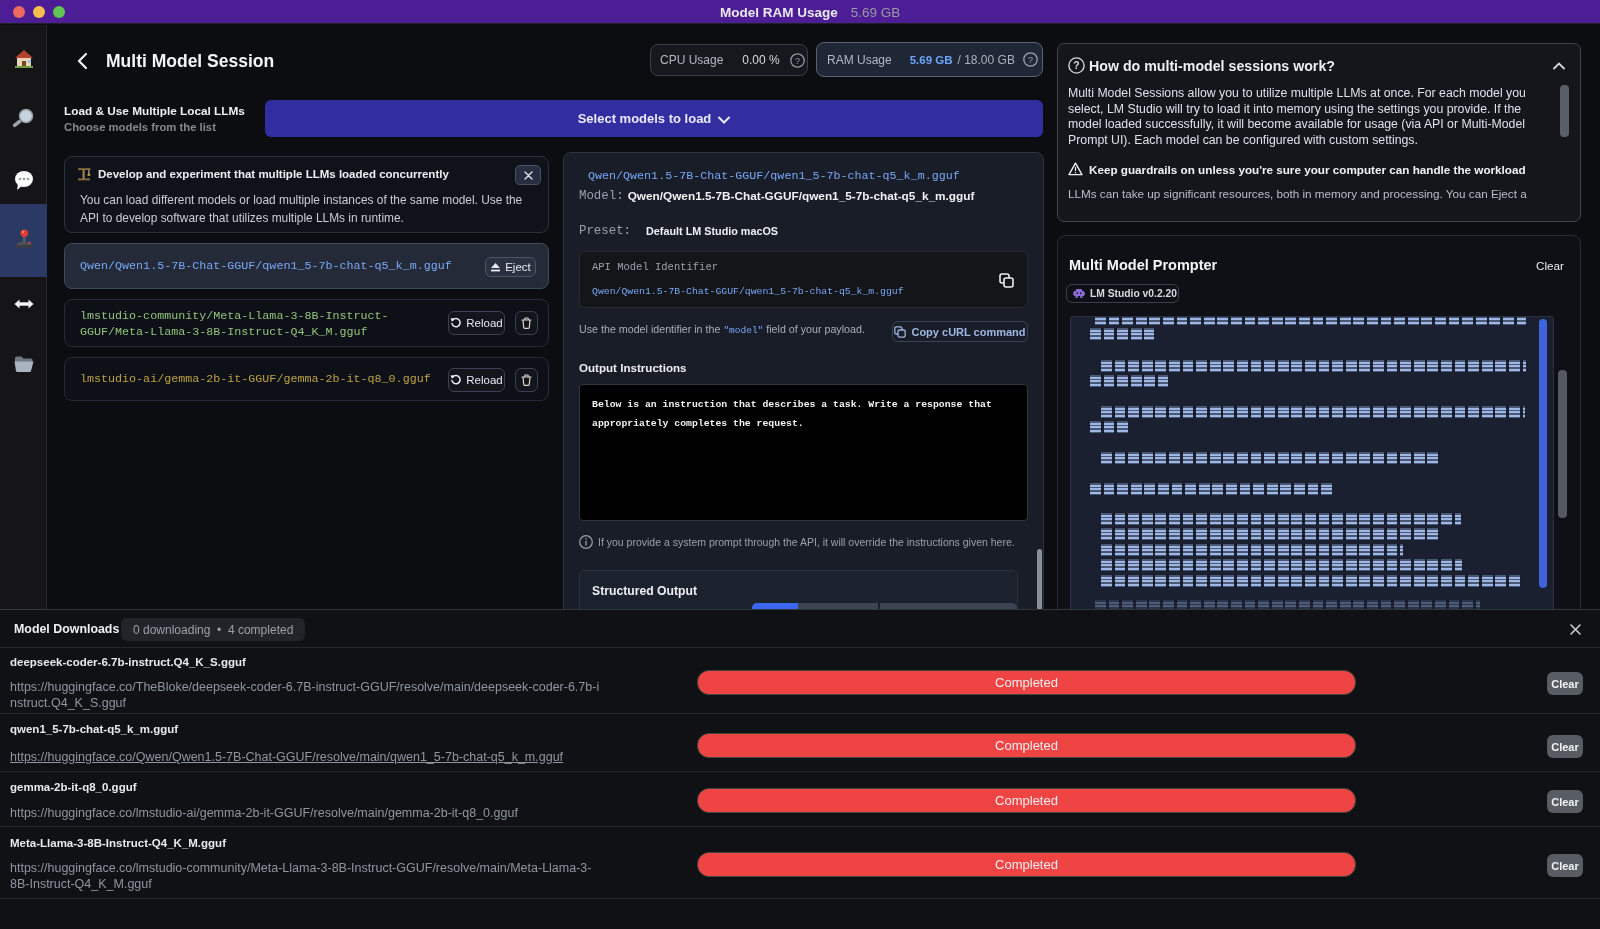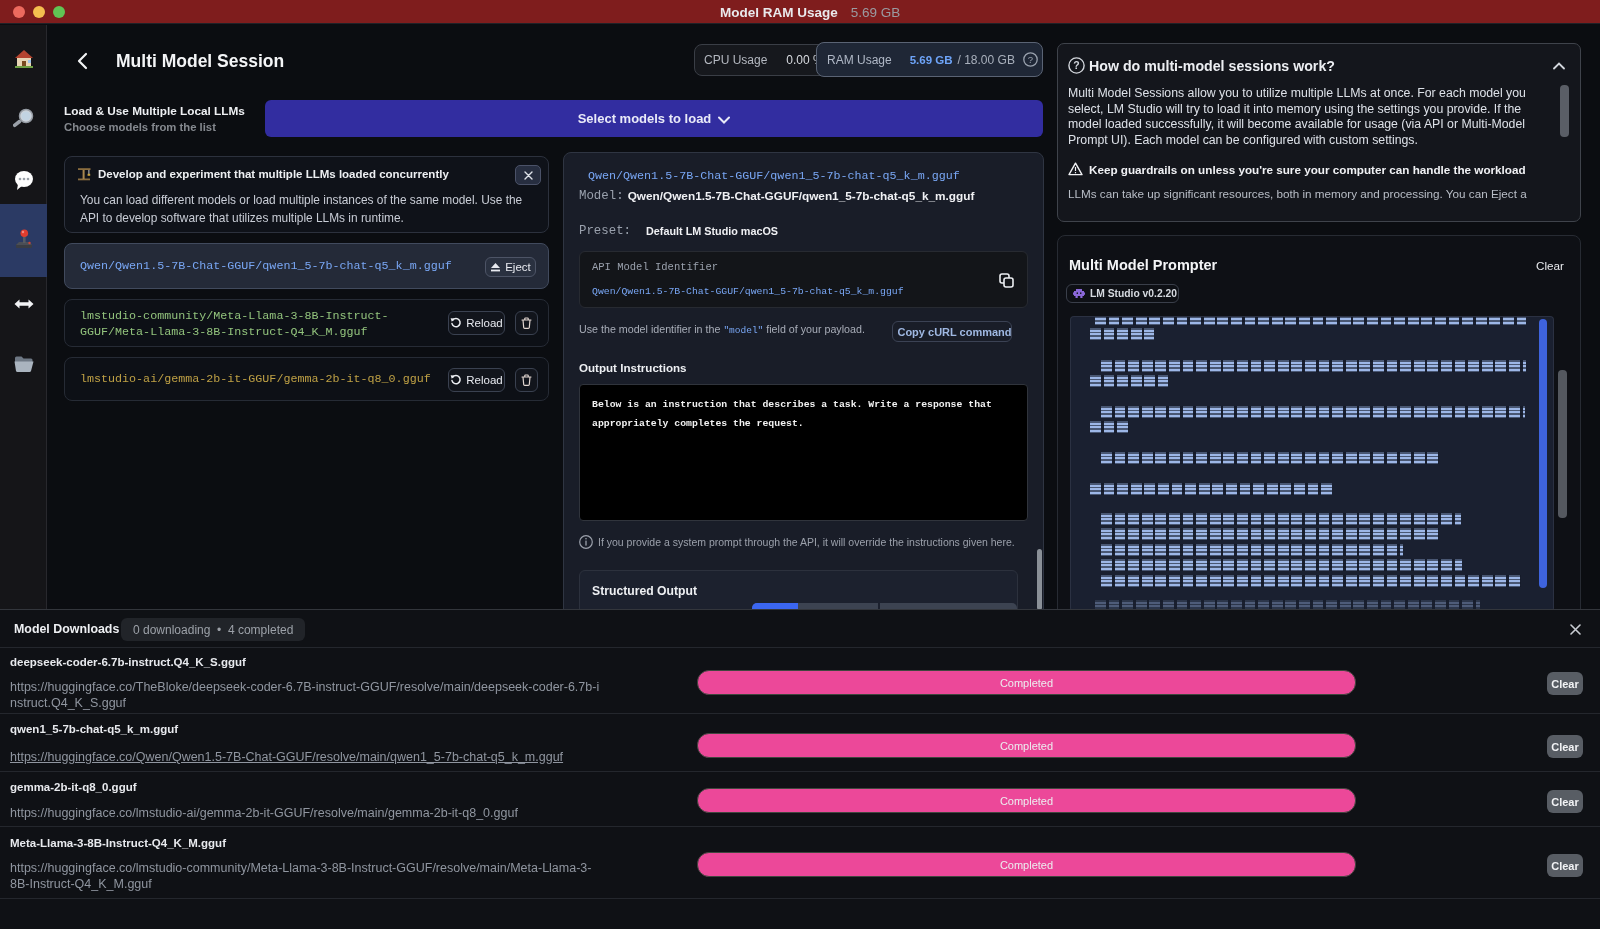--- a/index.html
+++ b/index.html
@@ -4,21 +4,21 @@
 <style>
 * { margin:0; padding:0; box-sizing:border-box; }
 html,body { width:1600px; height:929px; background:#0b0d11; overflow:hidden; }
 body { font-family:"Liberation Sans", sans-serif; position:relative; }
 .abs { position:absolute; }
 .mono { font-family:"Liberation Mono", monospace; }
 .flex { display:flex; align-items:center; }
 svg { display:block; }
 
 
-#titlebar { left:0; top:0; width:1600px; height:24px; background:#7f1d1d; border-bottom:1px solid #202127; }
+#titlebar { left:0; top:0; width:1600px; height:24px; background:#4c1d95; border-bottom:1px solid #202127; }
 .tl { position:absolute; top:6px; width:12px; height:12px; border-radius:50%; }
 
 
 #sidebar { left:0; top:25px; width:47px; height:904px; background:#151518; border-right:1px solid #28282d; }
 .sideicon { position:absolute; left:0; width:47px; height:46px; display:flex; align-items:center; justify-content:center; }
 #side-active { position:absolute; left:0; top:179px; width:47px; height:73px; background:#2b3a64; }
 
 
 #cpu-box { left:650px; top:44px; width:158px; height:32px; background:#16181d; border:1px solid #3a3e46; border-radius:8px; }
 #ram-box { left:816px; top:42px; width:227px; height:35px; background:#1f2736; border:1.5px solid #5a6374; border-radius:8px; }
@@ -35,21 +35,21 @@
 #prompter { left:1057px; top:235px; width:524px; height:390px; background:#0e1015; border:1px solid #272b33; }
 #chatbox { left:1070px; top:316px; width:484px; height:300px; background:#1a2030; border:1px solid #2b3142; border-top-left-radius:4px; border-top-right-radius:4px; border-bottom:none; }
 
 .btn-dark { position:absolute; background:#1d222c; border:1px solid #3a4150; border-radius:6px; color:#e8eaf0; font-size:11.5px; display:flex; align-items:center; justify-content:center; gap:4px; }
 
 
 #downloads { left:0; top:609px; width:1600px; height:320px; background:#0f1115; border-top:1px solid #33363c; z-index:50; }
 .dlsep { position:absolute; left:0; width:1600px; height:1px; background:#24272d; }
 .dlname { position:absolute; left:10px; color:#e8eaee; font-size:11.5px; font-weight:bold; white-space:nowrap; }
 .dlurl { position:absolute; left:10px; color:#9096a0; font-size:12.5px; line-height:15.5px; }
-.dlbar { position:absolute; left:697px; width:659px; height:25px; background:#ec4899; border:1px solid #41463f; border-radius:12px; color:#eceef0; font-size:11px; display:flex; align-items:center; justify-content:center; }
+.dlbar { position:absolute; left:697px; width:659px; height:25px; background:#ef4444; border:1px solid #41463f; border-radius:12px; color:#eceef0; font-size:13px; display:flex; align-items:center; justify-content:center; }
 .dlclear { position:absolute; left:1547px; width:36px; height:23px; background:#585d64; border-radius:6px; color:#f2f3f5; font-size:11px; font-weight:bold; display:flex; align-items:center; justify-content:center; }
 
 
 .cjk { position:absolute; height:12px; background-image:repeating-linear-gradient(0deg, rgba(17,23,37,0.6) 0 1.4px, rgba(17,23,37,0) 1.4px 3.4px), repeating-linear-gradient(90deg, #9db7e7 0 10.8px, transparent 10.8px 13.6px); }
 </style>
 </head>
 <body>
 
 <div id="titlebar" class="abs">
   <div class="tl" style="left:13px; background:#ec6a5e;"></div>
@@ -107,23 +107,23 @@
     <svg width="22" height="22" viewBox="0 0 22 22">
       <path d="M2 5 a1.5 1.5 0 0 1 1.5-1.5 h5 l2 2 h7.5 a1.5 1.5 0 0 1 1.5 1.5 v2 h-17.5 z" fill="#6e7884"></path>
       <path d="M1.5 8.5 h19 l-2.5 9.5 a1.5 1.5 0 0 1 -1.5 1 h-12 a1.5 1.5 0 0 1 -1.5 -1 z" fill="#aab4bf"></path>
     </svg>
   </div>
 </div>
 
 <svg class="abs" style="left:74px; top:52px;" width="18" height="18" viewBox="0 0 18 18">
   <path d="M12 2 L5 9 L12 16" stroke="#f2f3f5" stroke-width="2.2" fill="none" stroke-linecap="round" stroke-linejoin="round"></path>
 </svg>
-<div class="abs" style="left:116px; top:51px; font-size:17.5px; font-weight:bold; color:#f4f5f7; white-space:nowrap;">Multi Model Session</div>
-
-<div id="cpu-box" class="abs flex" style="white-space:nowrap;margin-left:44px;">
+<div class="abs" style="left:106px; top:51px; font-size:17.5px; font-weight:bold; color:#f4f5f7; white-space:nowrap;">Multi Model Session</div>
+
+<div id="cpu-box" class="abs flex" style="white-space:nowrap;">
   <span id="cpu1" style="color:#b4b8c0; font-size:12px; margin-left:9px;">CPU Usage</span>
   <span id="cpu2" style="color:#d8dbe0; font-size:12px; margin-left:19px;">0.00 %</span>
   <svg style="margin-left:10px;" width="15" height="15" viewBox="0 0 15 15">
       <circle cx="7.5" cy="7.5" r="6.7" fill="none" stroke="#9298a2" stroke-width="1.3"></circle>
       <text x="7.5" y="10.8" text-anchor="middle" font-size="9.5" fill="#9298a2" font-family="Liberation Sans">?</text>
     </svg>
 </div>
 <div id="ram-box" class="abs flex" style="white-space:nowrap;">
   <span id="ram1" style="color:#b0b8c6; font-size:12px; margin-left:10px;">RAM Usage</span>
   <span id="ram2" style="color:#6ea4f8; font-size:11.5px; font-weight:bold; margin-left:18px;">5.69 GB</span>
@@ -214,21 +214,21 @@
   </div>
   <div style="position:absolute; left:15px; top:98px; width:449px; height:57px; background:#131519; border:1px solid #272a31; border-radius:6px;">
     <div id="a1" class="mono" style="position:absolute; left:12px; top:9px; font-size:10.5px; white-space:nowrap; color:#9aa1ad;">API Model Identifier</div>
     <div id="a2" class="mono" style="position:absolute; left:12px; top:34px; font-size:9.8px; white-space:nowrap; color:#79a7f5;">Qwen/Qwen1.5-7B-Chat-GGUF/qwen1_5-7b-chat-q5_k_m.gguf</div>
     <svg style="position:absolute; right:13px; top:21px;" width="15" height="15" viewBox="0 0 15 15">
       <rect x="1" y="1" width="9" height="9" rx="2" fill="none" stroke="#eceef2" stroke-width="1.6"></rect>
       <rect x="5" y="5" width="9" height="9" rx="2" fill="#131519" stroke="#eceef2" stroke-width="1.6"></rect>
     </svg>
   </div>
   <div id="u1" style="position:absolute; left:15px; top:170px; font-size:10.7px; white-space:nowrap; color:#a8adb8;">Use the model identifier in the <span class="mono" style="color:#79a7f5; font-size:9.5px;">"model"</span> field of your payload.</div>
-  <div style="position:absolute; left:328px; top:168px; width:120px; height:21px; border:1px solid #3b4254; border-radius:6px; display:flex; align-items:center; justify-content:center; gap:5px; color:#9fb8e2; font-size:11px; font-weight:bold; white-space:nowrap;">
+  <div style="position:absolute; left:328px; top:168px; width:136px; height:21px; border:1px solid #3b4254; border-radius:6px; display:flex; align-items:center; justify-content:center; gap:5px; color:#9fb8e2; font-size:11px; font-weight:bold; white-space:nowrap;">
     <svg width="12" height="12" viewBox="0 0 15 15">
       <rect x="1" y="1" width="9" height="9" rx="2" fill="none" stroke="#9fb8e2" stroke-width="1.6"></rect>
       <rect x="5" y="5" width="9" height="9" rx="2" fill="#191d28" stroke="#9fb8e2" stroke-width="1.6"></rect>
     </svg>Copy cURL command
   </div>
   <div style="position:absolute; left:15px; top:208px; font-size:11.6px; font-weight:bold; color:#eef0f3;">Output Instructions</div>
   <div style="position:absolute; left:15px; top:231px; width:449px; height:137px; background:#000000; border:1px solid #30343c; border-radius:4px;">
     <div id="c1" class="mono" style="position:absolute; left:12px; top:10px; font-size:9.8px; line-height:19px; font-weight:bold; white-space:nowrap; color:#f2f2f2;">Below is an instruction that describes a task. Write a response that<br>appropriately completes the request.</div>
   </div>
   <div id="i1" style="position:absolute; left:15px; top:382px; font-size:10.5px; white-space:nowrap; color:#9ba0ab;" class="flex">

